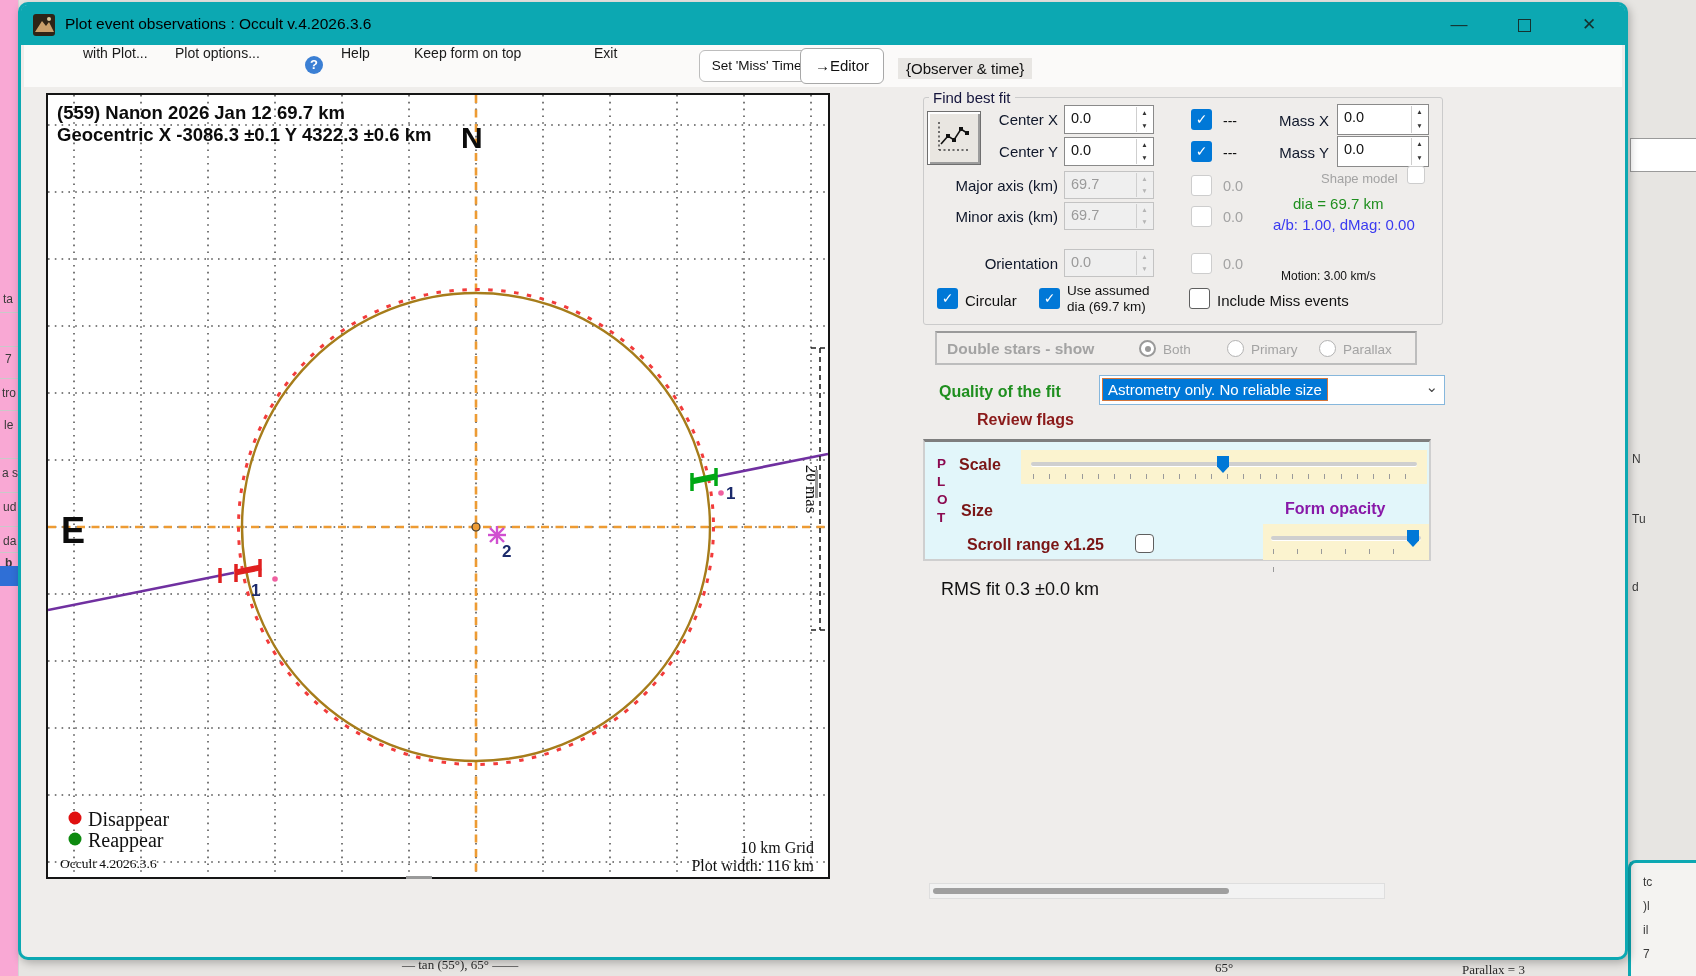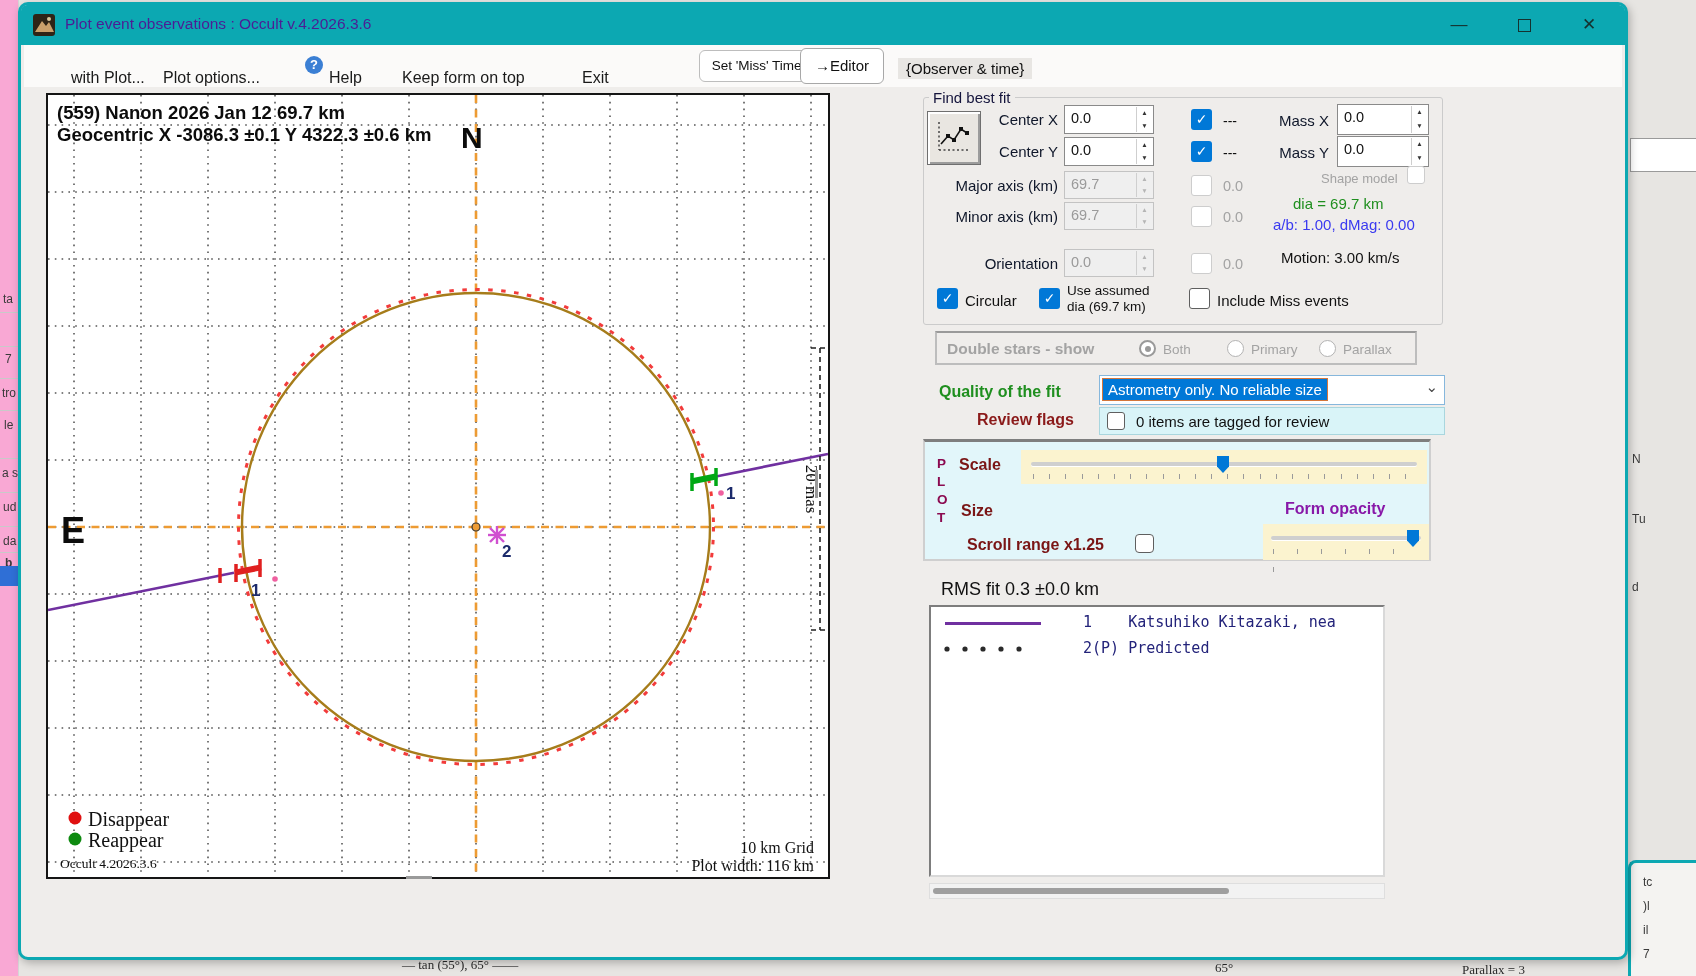--- a/index.html
+++ b/index.html
@@ -4,27 +4,27 @@
 <style>
   html,body{margin:0;padding:0;}
   .stage{position:relative;width:1696px;height:976px;background:#e7e5e2;overflow:hidden;
          font-family:"Liberation Sans",sans-serif;color:#111;}
   .abs{position:absolute;}
   
   .mainwin{left:18px;top:2px;width:1604px;height:952px;background:#efedeb;
            border:3px solid #0CA8B2;border-radius:10px;box-shadow:2px 3px 8px rgba(0,0,0,.25);}
   .titlebar{left:0;top:0;right:0;height:40px;background:#0CA8B2;border-radius:6px 6px 0 0;}
   .appicon{left:12px;top:9px;width:22px;height:22px;background:#2e2416;border-radius:3px;overflow:hidden;}
-  .apptitle{left:44px;top:10px;font-size:15.5px;color:#4c1d95;}
+  .apptitle{left:44px;top:10px;font-size:15.5px;color:#000000;}
   .wbtn{top:6px;width:46px;height:28px;text-align:center;line-height:28px;font-size:17px;color:#15322f;}
   .minb{left:1415px;} .maxb{left:1480px;} .closeb{left:1545px;}
   .maxglyph{display:inline-block;width:11px;height:11px;border:1.6px solid #15322f;vertical-align:middle;}
   
   .menubar{left:3px;top:40px;width:1598px;height:42px;background:#fbfaf9;}
-  .mitem{top:24px;font-size:16px;color:#1a1a1a;}
+  .mitem{top:0;font-size:14px;color:#1a1a1a;margin-left:12px;}
   .helpicon{left:281px;top:11px;width:18px;height:18px;border-radius:50%;background:#3b7fd4;
             color:#fff;font-size:13px;font-weight:bold;text-align:center;line-height:18px;}
   .btn{background:#fff;border:1.5px solid #bdbdbd;border-radius:6px;text-align:center;}
   .missbtn{left:675px;top:5px;width:120px;height:30px;font-size:13.5px;line-height:30px;}
   .editbtn{left:776px;top:3px;width:82px;height:34px;font-size:15px;line-height:34px;font-weight:normal;border-color:#a8a8a8;}
   .obstime{left:874px;top:13px;padding:2px 8px;background:#e8e6e3;font-size:15px;}
   
   .plotbox{left:25px;top:88px;width:780px;height:782px;background:#fff;border:2px solid #151515;}
   .nub{background:#9a9a9a;}
   
@@ -315,21 +315,21 @@
     <span class="abs flabel" style="left:937px;top:250px;width:100px">Orientation</span>
     <div class="abs field dis" style="left:1043px;top:244px;width:90px;height:28px">
       <span>0.0</span>
       <div class="spin">
           <span>▲</span>
           <span>▼</span>
         </div>
     </div>
     <div class="abs cb dis" style="left:1170px;top:248px"></div>
     <span class="abs graytxt" style="left:1202px;top:251px;font-size:14.5px">0.0</span>
-    <span class="abs" style="left:1260px;top:244px;font-size:15px">Motion: 3.00 km/s</span>
+    <span class="abs" style="left:1260px;top:264px;font-size:12px">Motion: 3.00 km/s</span>
 
     <div class="abs cb on" style="left:916px;top:283px">✓</div>
     <span class="abs" style="left:944px;top:287px;font-size:15px">Circular</span>
     <div class="abs cb on" style="left:1018px;top:283px">✓</div>
     <span class="abs" style="left:1046px;top:278px;font-size:13.5px">Use assumed</span>
     <span class="abs" style="left:1046px;top:294px;font-size:13.5px">dia (69.7 km)</span>
     <div class="abs cb off" style="left:1168px;top:283px"></div>
     <span class="abs" style="left:1196px;top:287px;font-size:15px">Include Miss events</span>
 
     <div class="abs dstars">
@@ -342,24 +342,20 @@
       <span class="abs graytxt" style="left:406px;top:9px;font-size:13.5px">Parallax</span>
     </div>
 
     <span class="abs green" style="left:918px;top:378px;font-size:16px;font-weight:bold">Quality of the fit</span>
     <div class="abs combo">
       <span class="combo-sel">Astrometry only. No reliable size</span>
       <span class="chev">⌄</span>
     </div>
 
     <span class="abs dred" style="left:956px;top:406px;font-size:16px;font-weight:bold">Review flags</span>
-    <div class="abs reviewfld">
-      <div class="cb off abs" style="left:7px;top:4px;width:18px;height:18px"></div>
-      <span class="abs" style="left:36px;top:5px;font-size:15px">0 items are tagged for review</span>
-    </div>
 
     <div class="abs plotpanel">
       <span class="pl" style="top:14px">P</span>
       <span class="pl" style="top:32px">L</span>
       <span class="pl" style="top:50px">O</span>
       <span class="pl" style="top:68px">T</span>
 
       <span class="abs maroon" style="left:34px;top:14px;font-size:16px;font-weight:bold">Scale</span>
       <div class="ybox" style="left:96px;top:8px;width:406px;height:34px">
         <div class="track" style="left:10px;top:12px;width:386px"></div>
@@ -373,32 +369,18 @@
         <div class="track" style="left:8px;top:12px;width:150px"></div>
         <div class="thumb" style="left:144px;top:6px"></div>
         <div class="abs" style="left:10px;top:25px;width:152px;height:5px" id="opacityTicks"><span class="tick tick2"></span><span class="tick tick2"></span><span class="tick tick2"></span><span class="tick tick2"></span><span class="tick tick2"></span><span class="tick tick2"></span><span class="tick tick2"></span></div>
       </div>
       <span class="abs maroon" style="left:42px;top:94px;font-size:16px;font-weight:bold">Scroll range x1.25</span>
       <div class="cb off abs" style="left:210px;top:92px;width:19px;height:19px;border-radius:4px"></div>
     </div>
 
     <span class="abs" style="left:920px;top:574px;font-size:18px">RMS fit 0.3 ±0.0 km</span>
 
-    <div class="abs listbox">
-      <div class="abs" style="left:14px;top:15px;width:96px;height:3px;background:#7030A0"></div>
-      <div class="abs mono" style="left:152px;top:6px">1    Katsuhiko Kitazaki, nea</div>
-      <svg class="abs" style="left:12px;top:38px" width="100" height="8">
-        <g fill="#2a2a2a">
-            <circle cx="4" cy="4" r="2.6"></circle>
-            <circle cx="22" cy="4" r="2.6"></circle>
-            <circle cx="40" cy="4" r="2.6"></circle>
-            <circle cx="58" cy="4" r="2.6"></circle>
-            <circle cx="76" cy="4" r="2.6"></circle>
-          </g>
-      </svg>
-      <div class="abs mono" style="left:152px;top:32px">2(P) Predicted</div>
-    </div>
     <div class="abs hsb">
       <div class="hthumb"></div>
     </div>
 
   </div>
 </div>
 
 </body></html>

